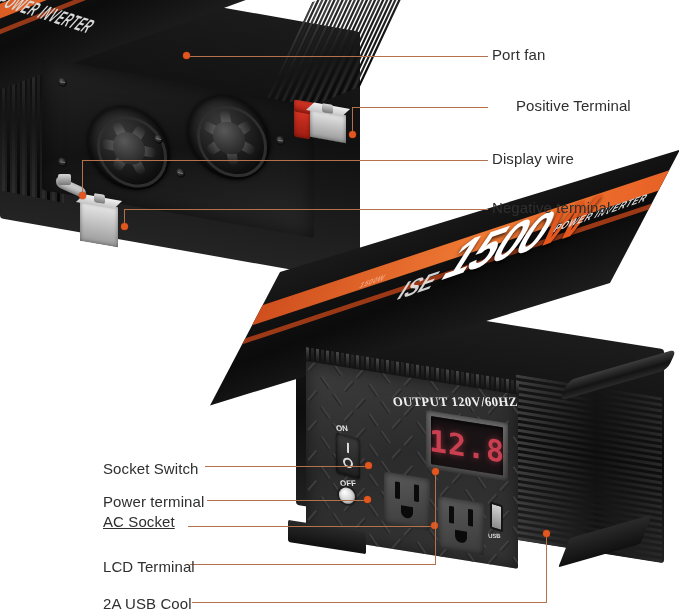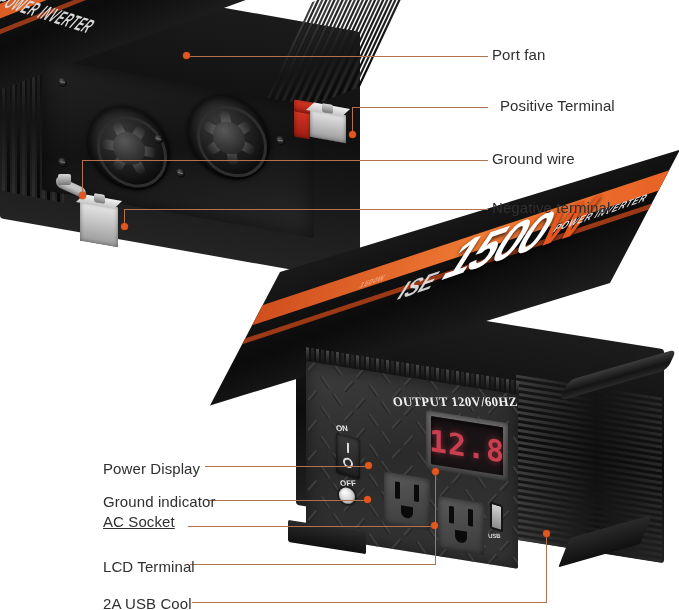--- a/index.html
+++ b/index.html
@@ -545,42 +545,42 @@
 
   <div>
 
     <div class="lead-h" style="left:186px;top:56px;width:302px;"></div>
     <div class="dot" style="left:183px;top:52px;"></div>
     <div class="label" style="left:492px;top:47px;">Port fan</div>
 
     <div class="lead-h" style="left:352px;top:107px;width:136px;"></div>
     <div class="lead-v" style="left:352px;top:107px;height:28px;"></div>
     <div class="dot" style="left:349px;top:131px;"></div>
-    <div class="label" style="left:500px;top:98px;">Positive Terminal</div>
+    <div class="label" style="left:516px;top:98px;">Positive Terminal</div>
 
     <div class="lead-h" style="left:82px;top:160px;width:406px;"></div>
     <div class="lead-v" style="left:82px;top:160px;height:36px;"></div>
     <div class="dot" style="left:79px;top:192px;"></div>
-    <div class="label" style="left:492px;top:151px;">Ground wire</div>
+    <div class="label" style="left:492px;top:151px;">Display wire</div>
 
     <div class="lead-h" style="left:124px;top:209px;width:364px;"></div>
     <div class="lead-v" style="left:124px;top:209px;height:18px;"></div>
     <div class="dot" style="left:121px;top:223px;"></div>
     <div class="label" style="left:492px;top:200px;">Negative terminal</div>
   </div>
 
   <div>
 
     <div class="lead-h" style="left:205px;top:466px;width:166px;"></div>
     <div class="dot" style="left:365px;top:462px;"></div>
-    <div class="label" style="left:103px;top:461px;">Power Display</div>
+    <div class="label" style="left:103px;top:461px;">Socket Switch</div>
 
     <div class="lead-h" style="left:207px;top:500px;width:164px;"></div>
     <div class="dot" style="left:364px;top:496px;"></div>
-    <div class="label" style="left:103px;top:494px;">Ground indicator</div>
+    <div class="label" style="left:103px;top:494px;">Power terminal</div>
 
     <div class="lead-h" style="left:188px;top:526px;width:246px;"></div>
     <div class="dot" style="left:431px;top:522px;"></div>
     <div class="label" style="left:103px;top:514px;text-decoration:underline;">AC Socket</div>
 
     <div class="lead-h" style="left:190px;top:564px;width:246px;"></div>
     <div class="lead-v" style="left:435px;top:470px;height:94px;"></div>
     <div class="dot" style="left:432px;top:468px;"></div>
     <div class="label" style="left:103px;top:559px;">LCD Terminal</div>
 

